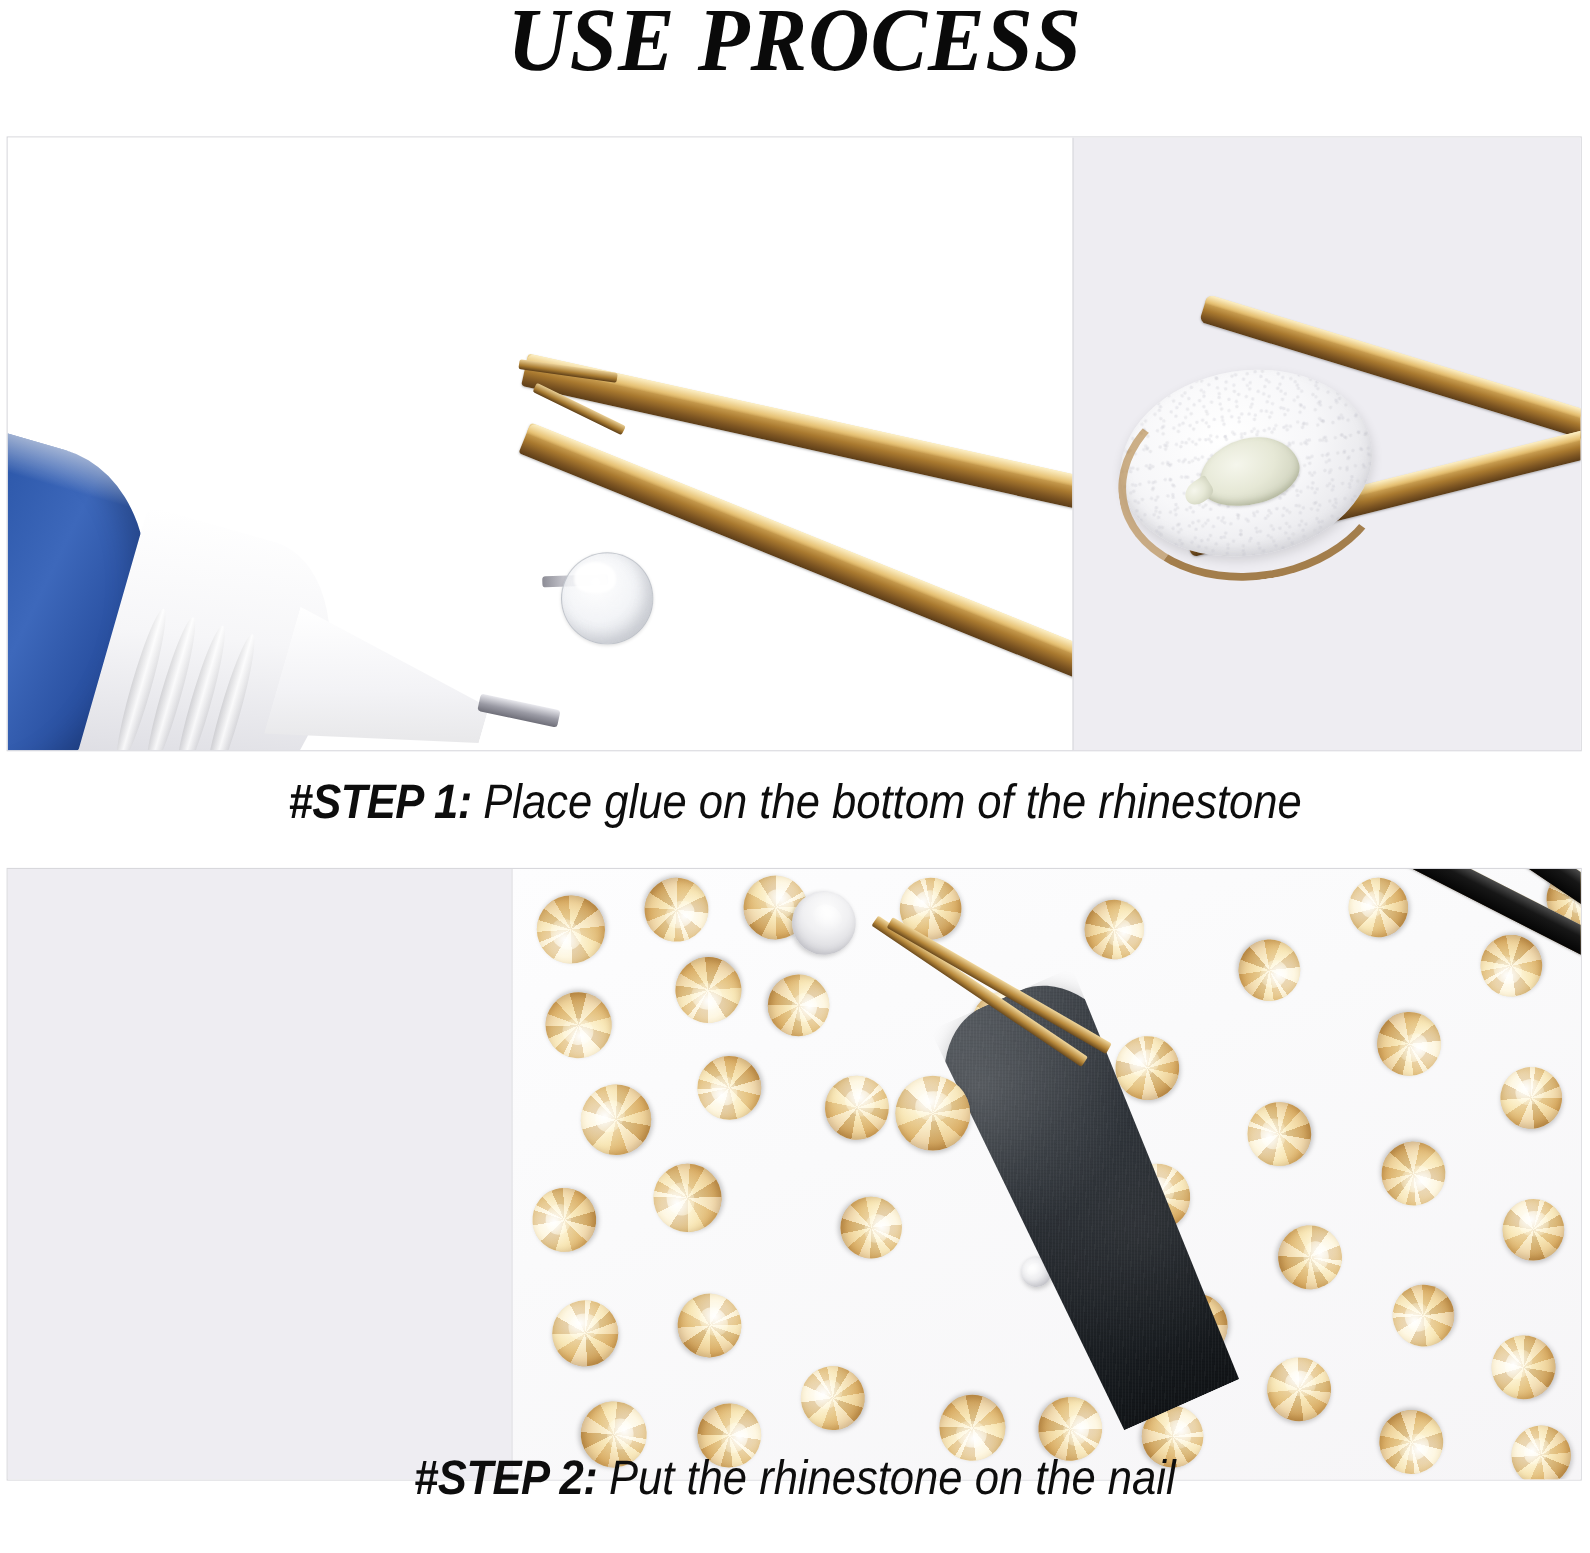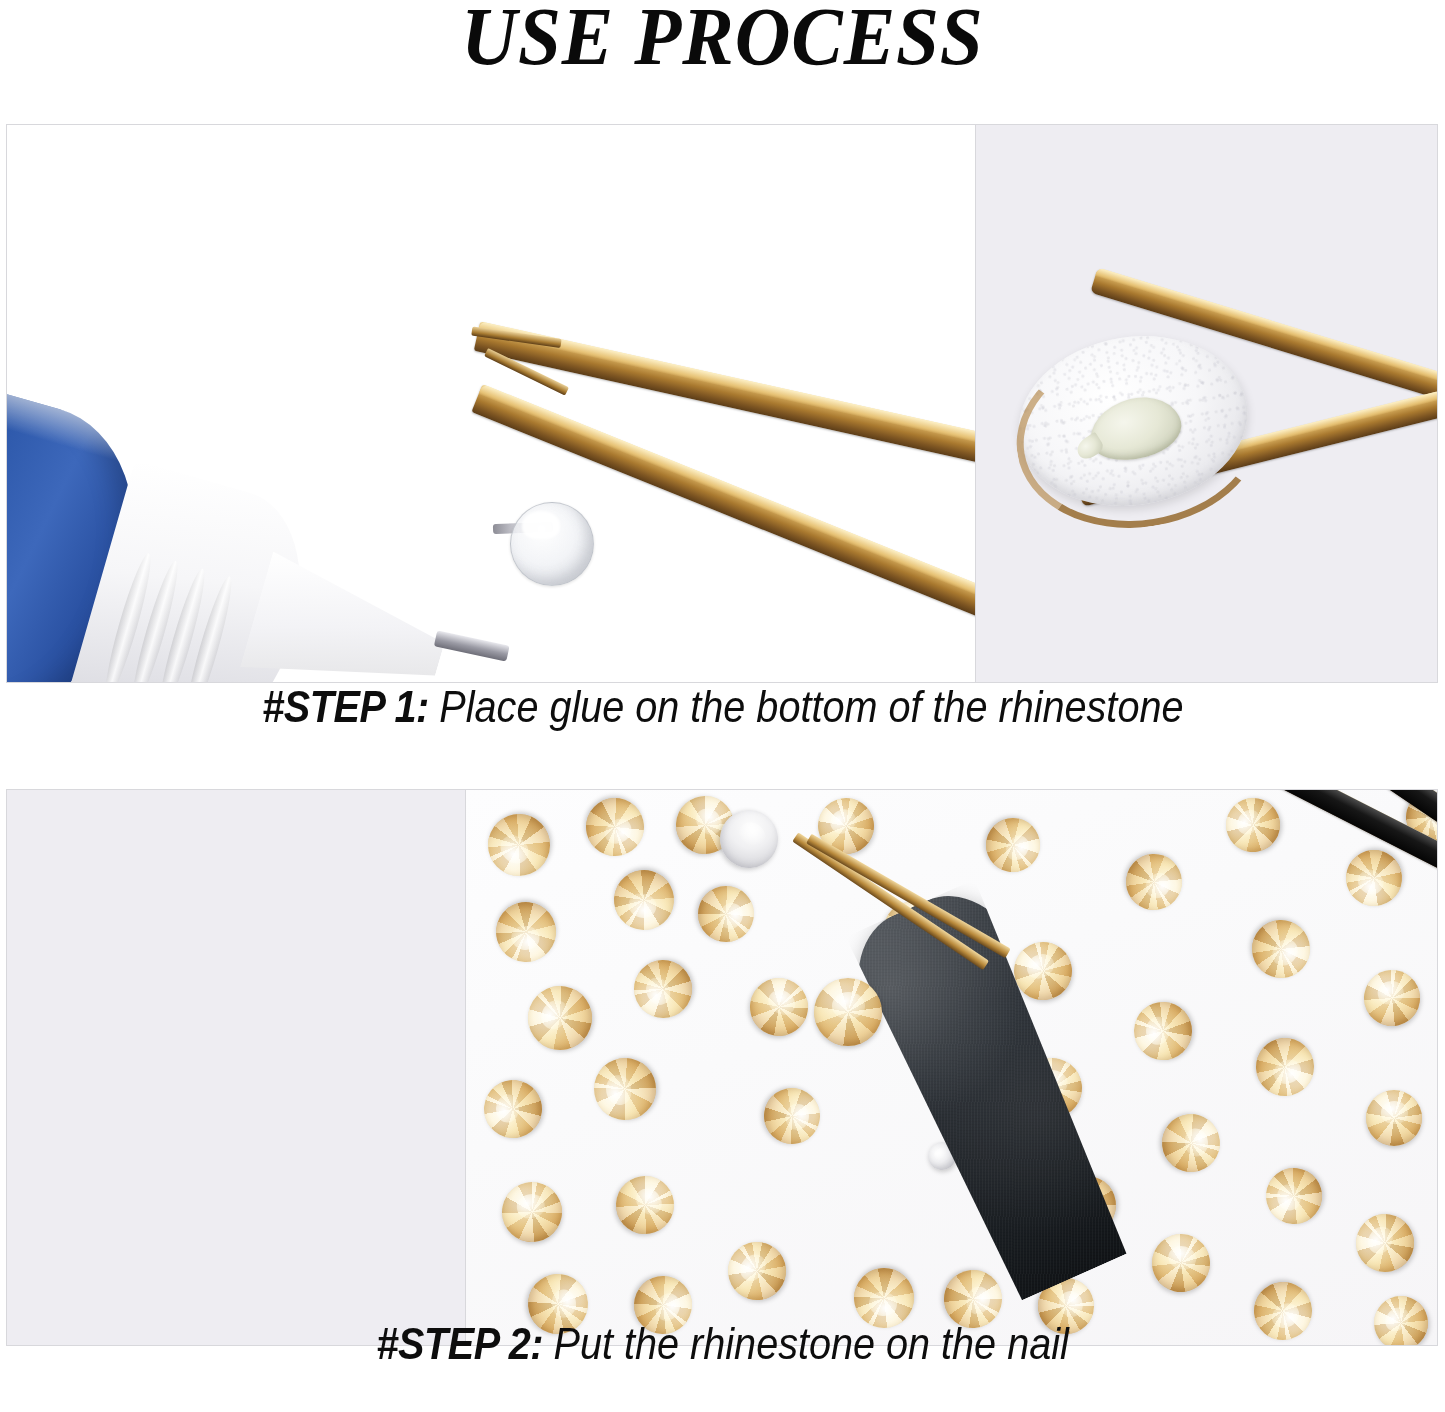--- a/index.html
+++ b/index.html
@@ -68,21 +68,21 @@
     left: 0;
     width: 1445px;
     text-align: center;
     white-space: nowrap;
     color: #0d0d0d;
     font-family: "Liberation Sans", sans-serif;
     font-style: italic;
     font-size: 44px;
     line-height: 50px;
   }
-  #caption-1 { top: 682px; }
+  #caption-1 { top: 705px; }
   #caption-2 { top: 1319px; }
   .caption .step-tag {
     font-weight: bold;
     font-style: italic;
     letter-spacing: -0.5px;
   }
   .caption .step-text {
     font-weight: normal;
     font-style: italic;
   }

